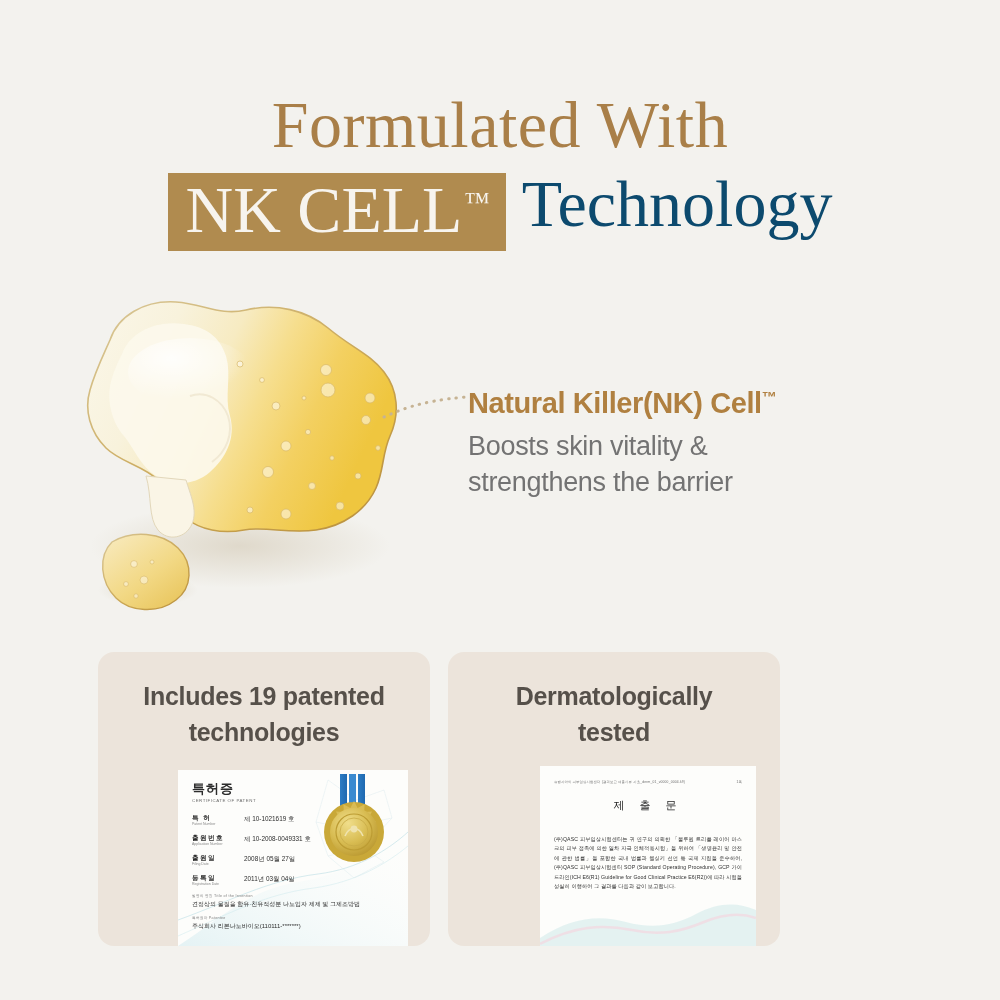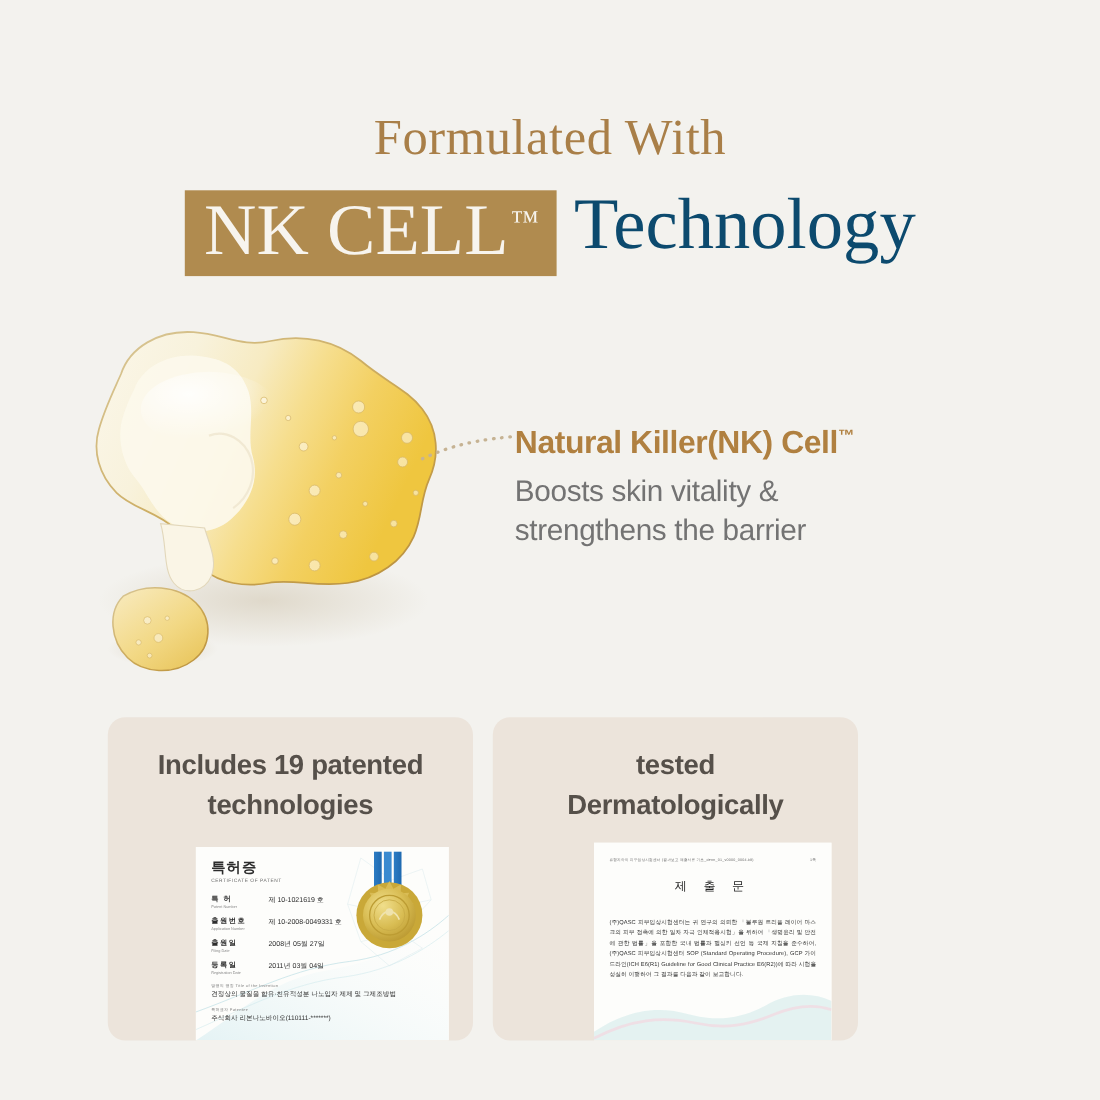--- a/index.html
+++ b/index.html
@@ -19,21 +19,21 @@
   .headline {
     position: absolute;
     top: 88px;
     left: 0;
     width: 1000px;
     text-align: center;
     font-family: "Liberation Serif", serif;
     color: #a97f48;
   }
   .headline-line1 {
-    font-size: 46px;
+    font-size: 66px;
     line-height: 74px;
     letter-spacing: 0.5px;
     white-space: nowrap;
   }
   .headline-line2 {
     margin-top: 4px;
     font-size: 66px;
     line-height: 76px;
     white-space: nowrap;
     display: flex;
@@ -475,22 +475,22 @@
           <circle r="14" fill="none" stroke="#C8AB46" stroke-width="0.8"></circle>
           <path d="M-9,4 C-5,-6 5,-6 9,4" fill="none" stroke="#EFE3AE" stroke-width="1.6"></path>
           <circle cy="-3" r="3.4" fill="#EFE3AE"></circle>
         </g>
       </svg>
     </div>
   </div>
 
   <div class="card">
     <div class="card-title">
+      <div>Dermatologically</div>
       <div>tested</div>
-      <div>Dermatologically</div>
     </div>
 
     <div class="doc doc-derm">
       <svg style="position:absolute;inset:0" width="216" height="180" viewBox="0 0 216 180">
         <rect width="216" height="180" fill="#FDFDFB"></rect>
         <path d="M0,172 C30,152 58,148 86,156 C112,163 134,160 156,148 C178,136 198,136 216,144 L216,180 L0,180 Z" fill="#CFEAEA" opacity="0.55"></path>
         <path d="M0,178 C34,160 62,158 92,164 C120,170 140,166 164,156 C186,147 202,147 216,152" fill="none" stroke="#F3D7DF" stroke-width="2.5" opacity="0.7"></path>
       </svg>
 
       <div class="derm-inner">

